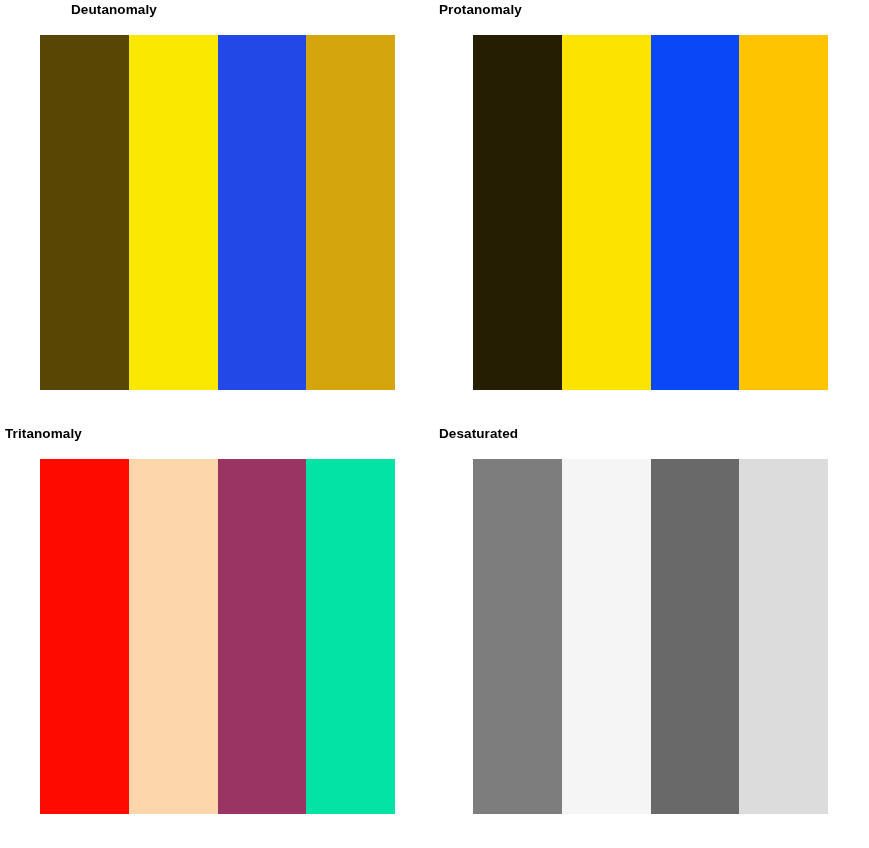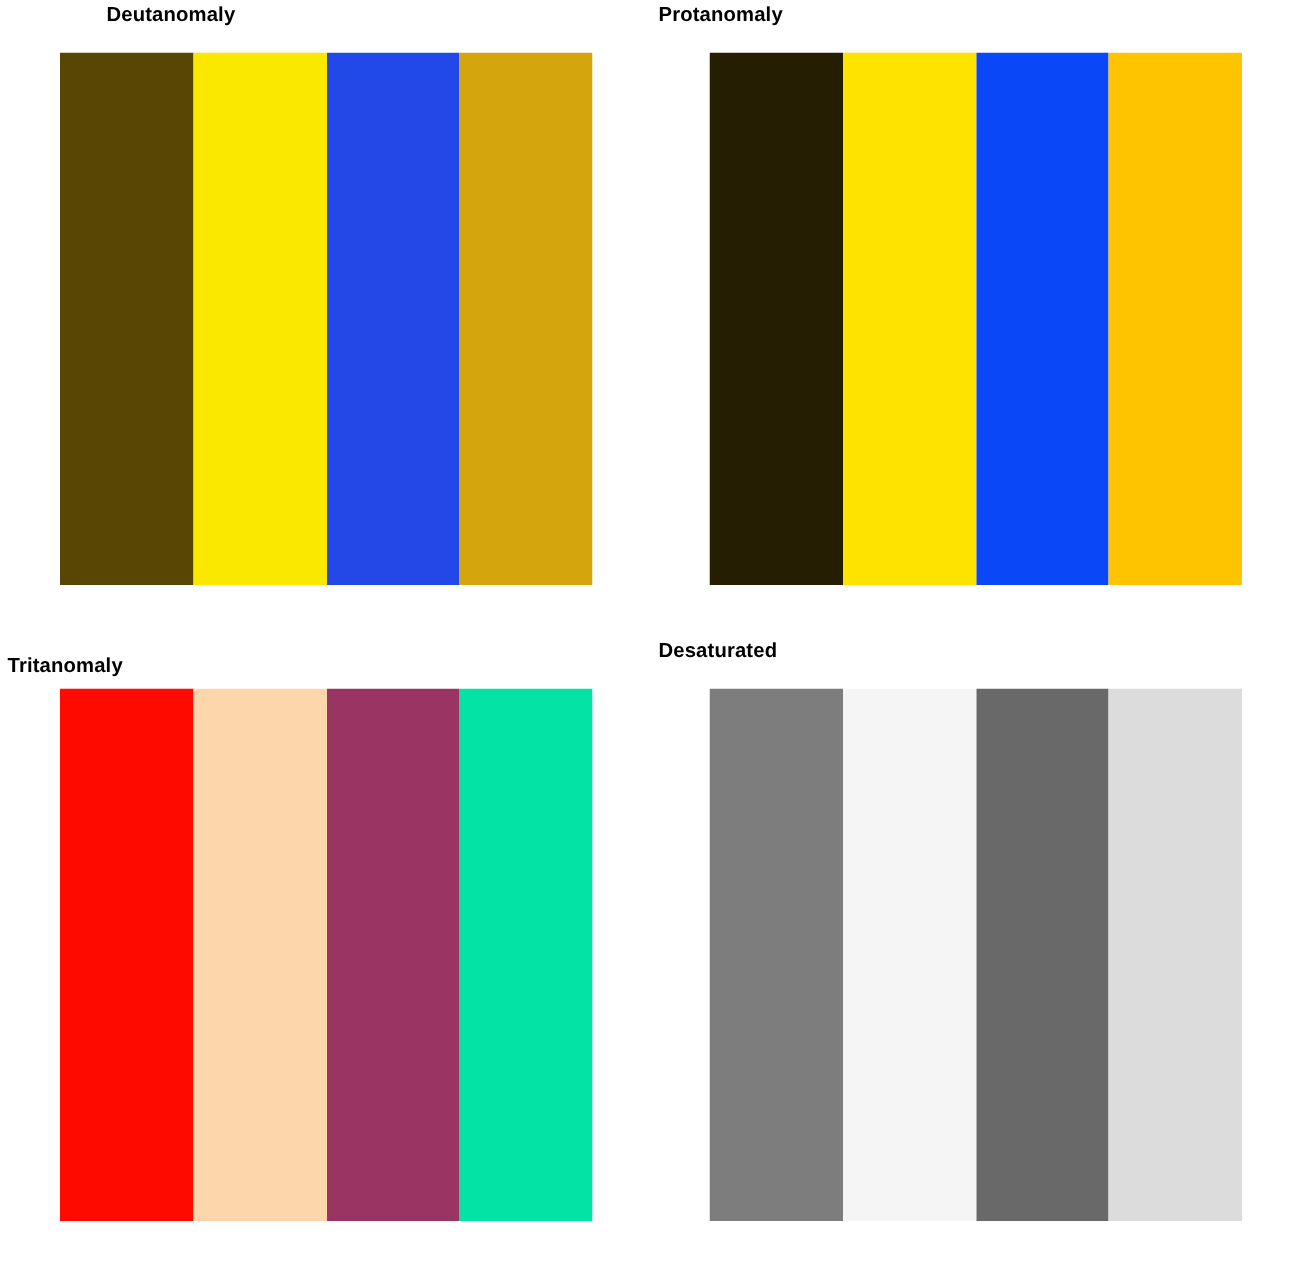--- a/index.html
+++ b/index.html
@@ -48,21 +48,21 @@
   }
 
   
   #panel-deutanomaly { left: 0px;   top: 0px;   width: 435px; height: 424px; }
   #panel-protanomaly { left: 434px; top: 0px;   width: 435px; height: 424px; }
   #panel-tritanomaly { left: 0px;   top: 424px; width: 435px; height: 424px; }
   #panel-desaturated { left: 434px; top: 424px; width: 435px; height: 424px; }
 
   #panel-deutanomaly .panel-title { left: 23px;  top: 2px; padding-left: 48px; }
   #panel-protanomaly .panel-title { left: 5px;  top: 2px; }
-  #panel-tritanomaly .panel-title { left: 5px;  top: 12px; }
+  #panel-tritanomaly .panel-title { left: 5px;  top: 2px; }
   #panel-desaturated .panel-title { left: 5px;  top: 2px; text-align: center; }
 
   #panel-deutanomaly .swatch-strip { left: 40px; top: 35px; width: 355px; height: 355px; }
   #panel-protanomaly .swatch-strip { left: 39px; top: 35px; width: 355px; height: 355px; }
   #panel-tritanomaly .swatch-strip { left: 40px; top: 35px; width: 355px; height: 355px; }
   #panel-desaturated .swatch-strip { left: 39px; top: 35px; width: 355px; height: 355px; }
 </style>
 </head>
 <body>
 

